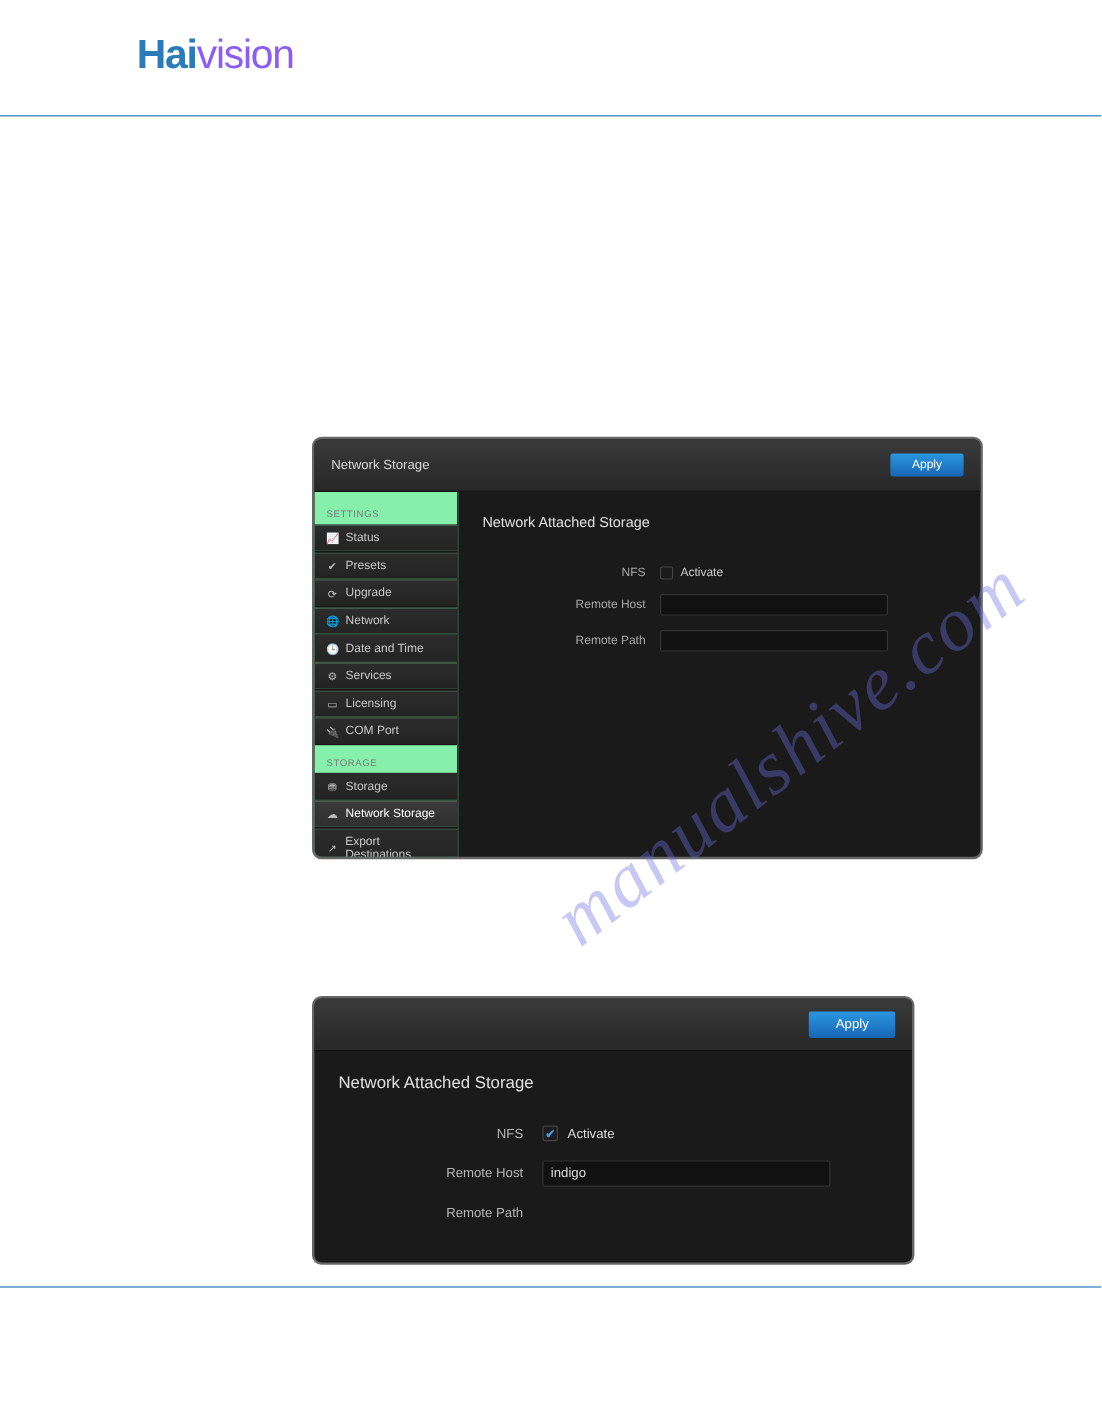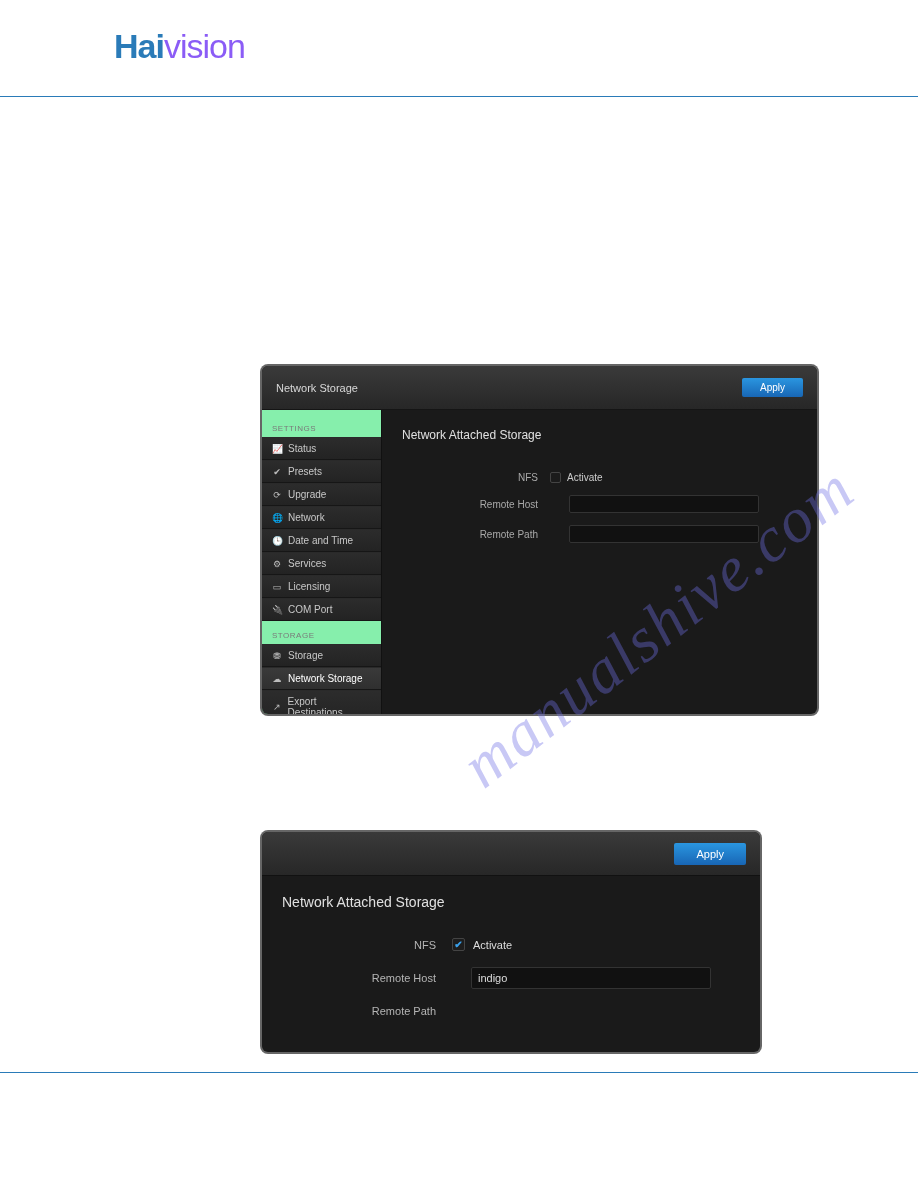--- a/index.html
+++ b/index.html
@@ -120,21 +120,21 @@
   padding-right: 12px;
   color: #a9a9a9;
   font-size: 10px;
 }
 .chk {
   width: 11px; height: 11px; background:#1b1b1b; border:1px solid #444; border-radius:2px;
   display:inline-flex; align-items:center; justify-content:center; margin-right:6px;
 }
 .text-input {
   background:#111; border:1px solid #333; border-radius:2px; height:18px;
-  width: 190px; color:#ddd; font-size:10px; padding:0 6px;margin-left:19px;
+  width: 190px; color:#ddd; font-size:10px; padding:0 6px;
 }
 .text-input.lg { height:22px; width:240px; font-size:11px; }
 
 
 .shot2 {
   position: absolute;
   top: 832px;
   left: 262px;
   width: 498px;
   height: 220px;

